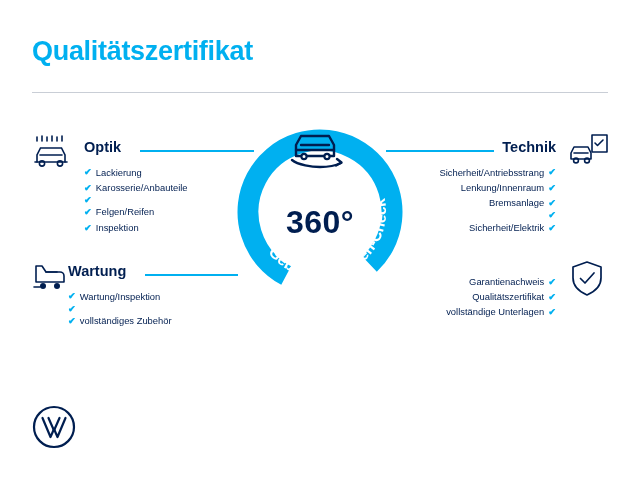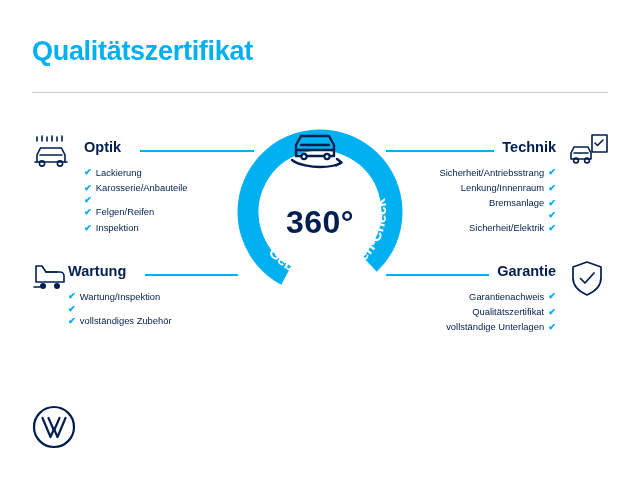--- a/index.html
+++ b/index.html
@@ -314,24 +314,20 @@
           <span class="check">✔</span>
         </div>
       <div class="item">
           <span class="check">✔</span>
           <span>Sicherheit/Elektrik</span>
         </div>
     </div>
   </div>
 
   <div class="section sec-right" id="sec-garantie">
-    <div class="sec-head">
-      <div class="sec-title">Garantie</div>
-      <div class="sec-rule"></div>
-    </div>
     <div class="items">
       <div class="item">
           <span class="check">✔</span>
           <span>Garantienachweis</span>
         </div>
       <div class="item">
           <span class="check">✔</span>
           <span>Qualitätszertifikat</span>
         </div>
       <div class="item">

